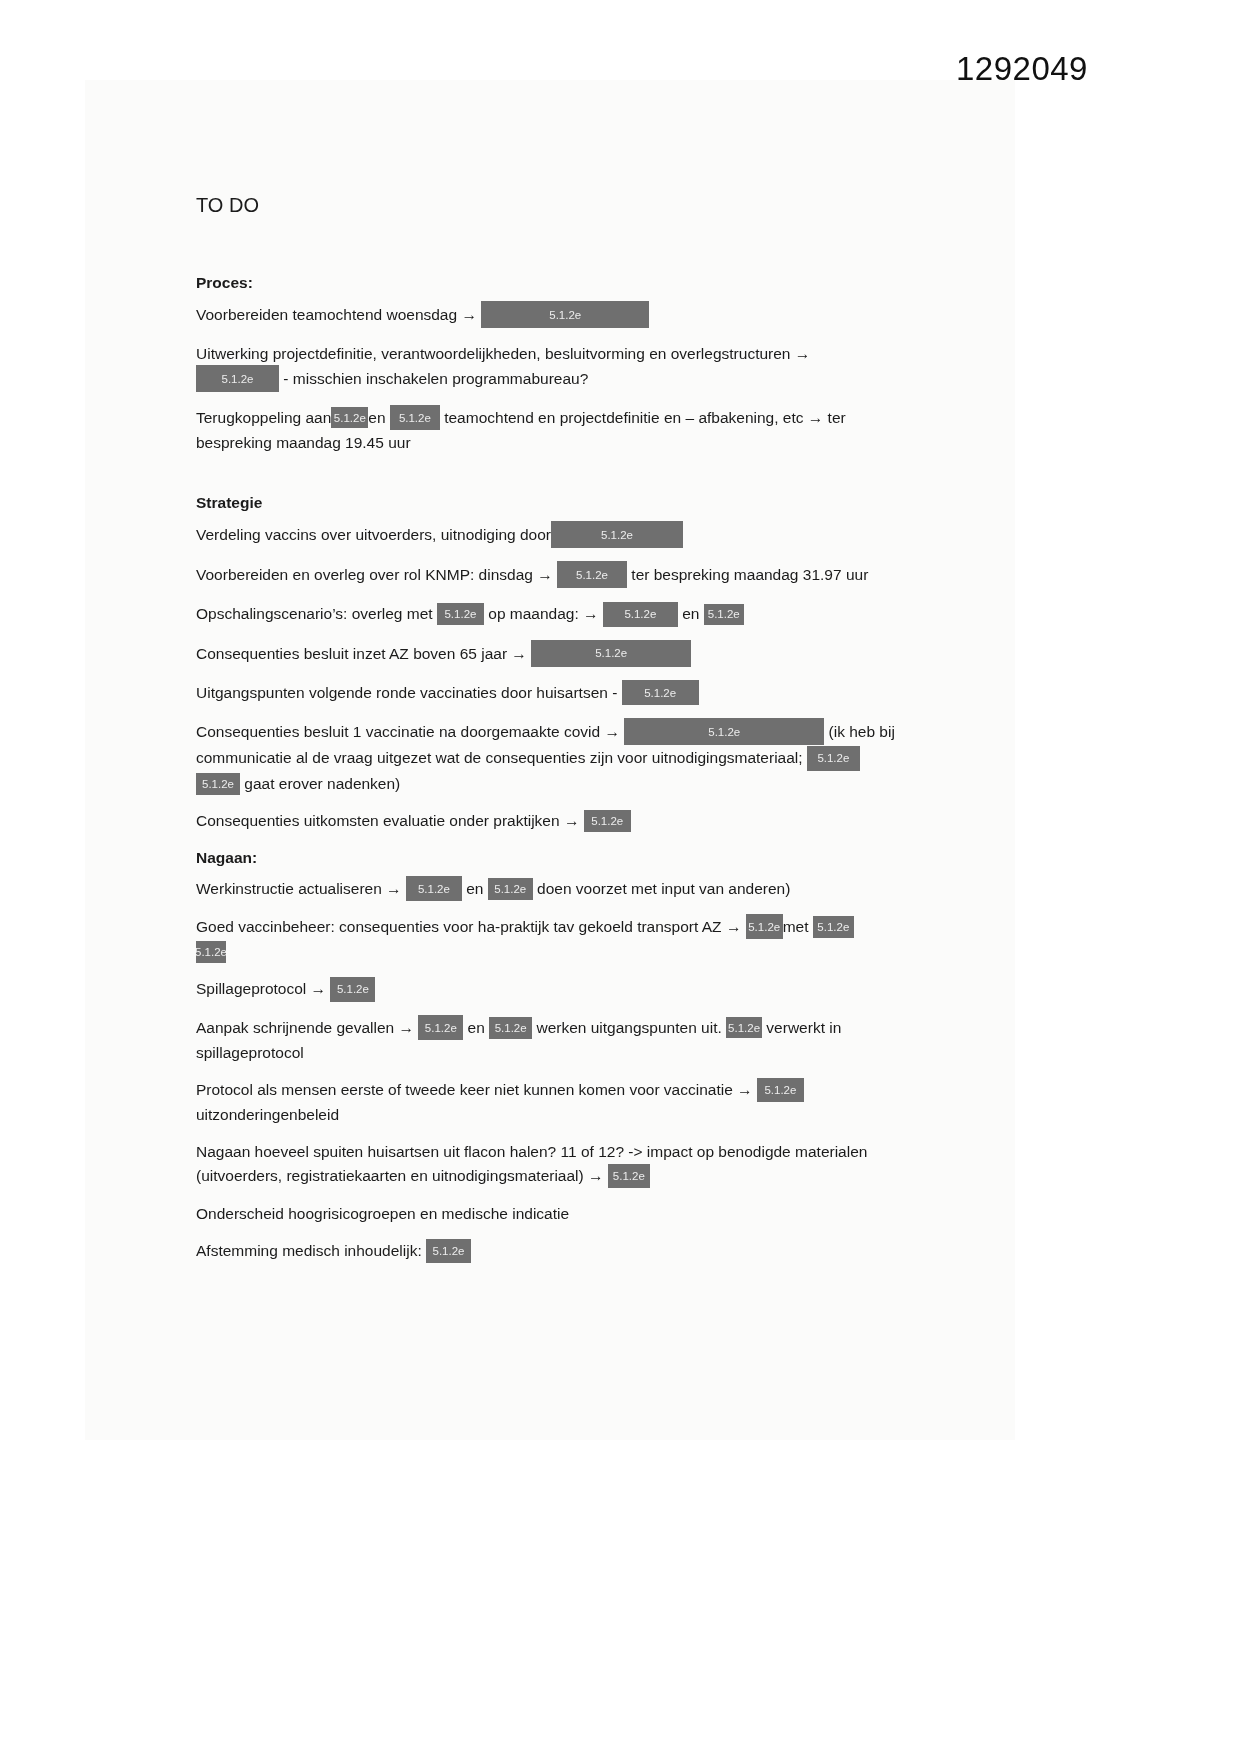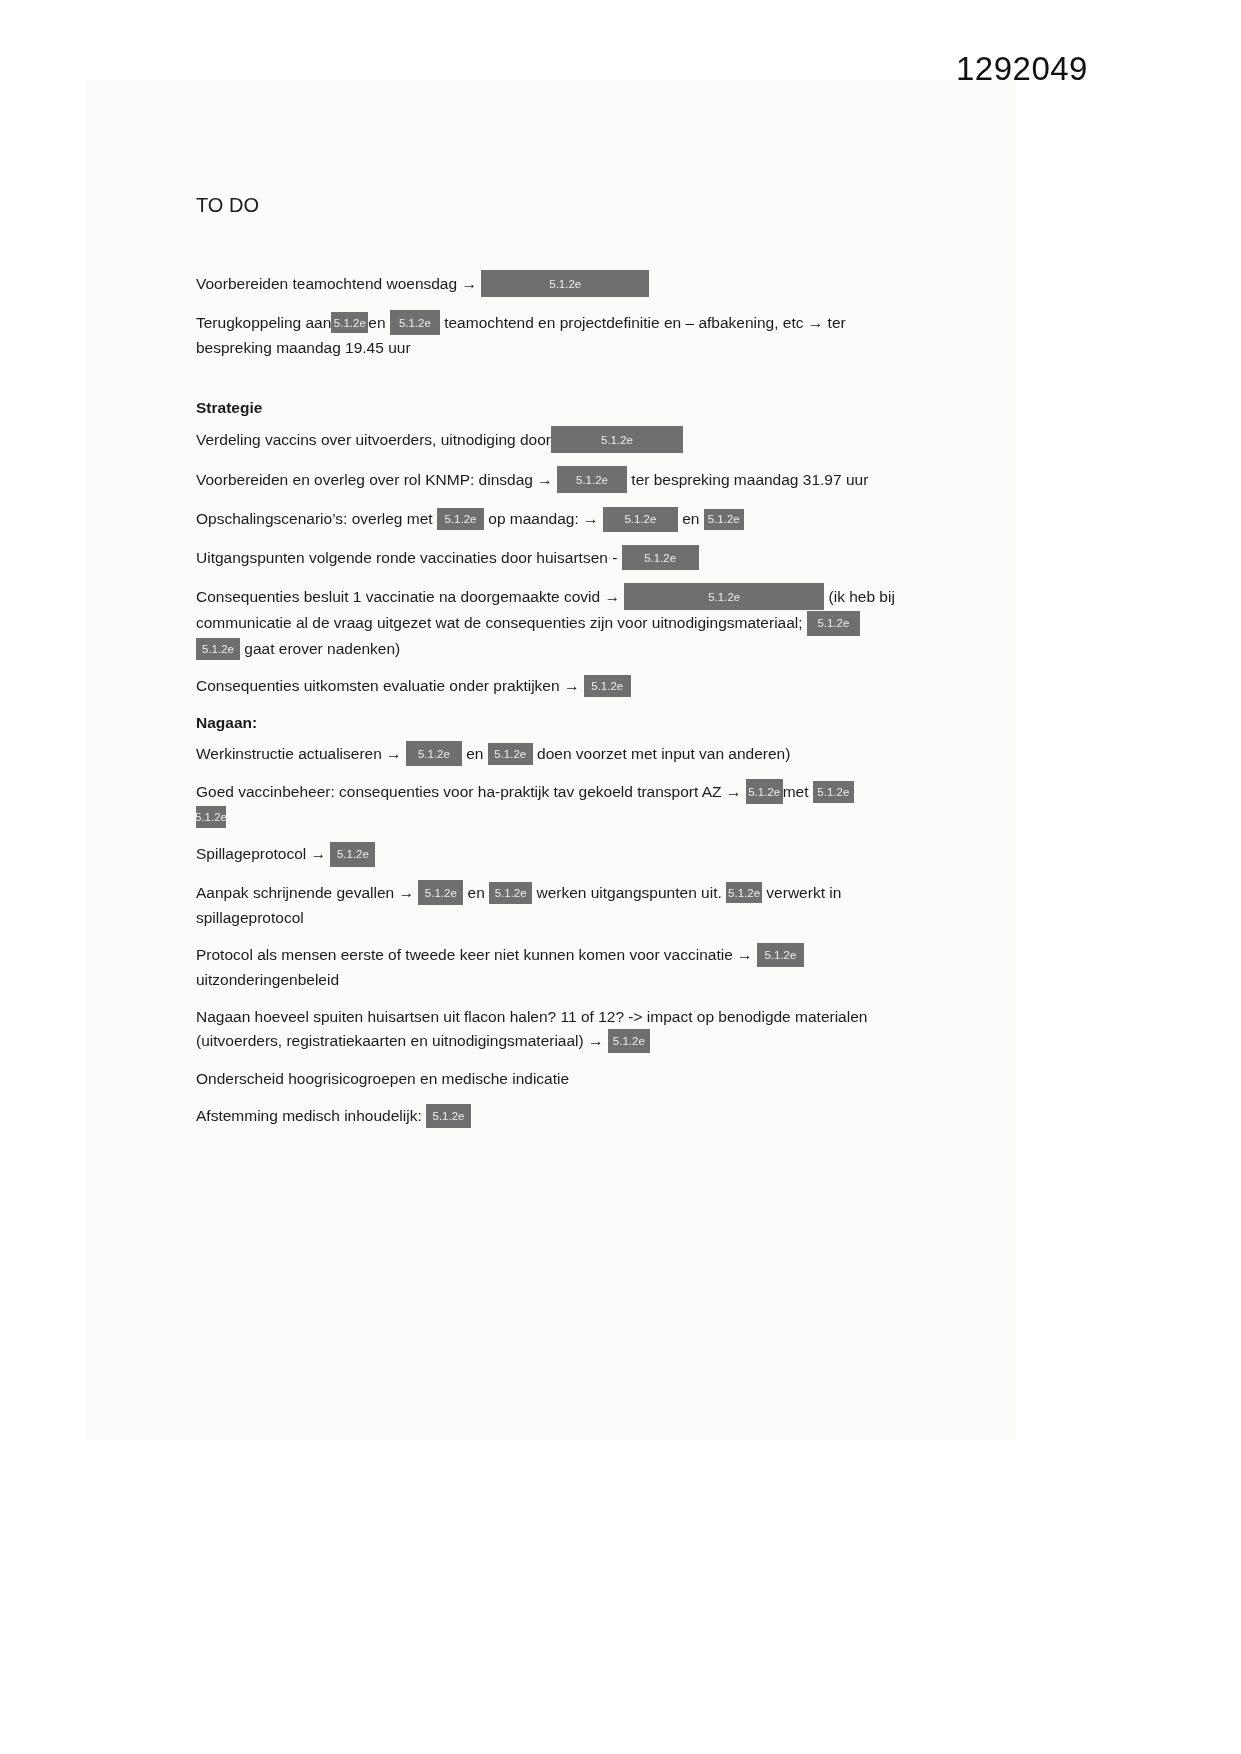--- a/index.html
+++ b/index.html
@@ -45,28 +45,31 @@
 <body>
 
 <div class="page"></div>
 
 <div class="doc-number">1292049</div>
 
 <div class="content">
   <div class="doc-title">TO DO</div>
   <div id="doc-body">
       <section>
+        <div class="heading">Proces:</div>
         <p class="para"><span>Voorbereiden teamochtend woensdag → </span><span class="redaction" style="width: 168px; height: 27px; background: rgb(111, 111, 111); color: rgb(237, 237, 237);">5.1.2e</span></p>
+        <p class="para"><span>Uitwerking projectdefinitie, verantwoordelijkheden, besluitvorming en overlegstructuren → </span><br><span class="redaction" style="width: 83px; height: 27px; background: rgb(111, 111, 111); color: rgb(237, 237, 237);">5.1.2e</span><span> - misschien inschakelen programmabureau?</span></p>
         <p class="para"><span>Terugkoppeling aan</span><span class="redaction" style="width: 37px; height: 21px; background: rgb(111, 111, 111); color: rgb(237, 237, 237);">5.1.2e</span><span>en </span><span class="redaction" style="width: 50px; height: 25px; background: rgb(111, 111, 111); color: rgb(237, 237, 237);">5.1.2e</span><span> teamochtend en projectdefinitie en – afbakening, etc → ter</span><br><span>bespreking maandag 19.45 uur</span></p>
       </section>
       <section>
         <div class="heading">Strategie</div>
         <p class="para"><span>Verdeling vaccins over uitvoerders, uitnodiging door</span><span class="redaction" style="width: 132px; height: 27px; background: rgb(111, 111, 111); color: rgb(237, 237, 237);">5.1.2e</span></p>
         <p class="para"><span>Voorbereiden en overleg over rol KNMP: dinsdag → </span><span class="redaction" style="width: 70px; height: 27px; background: rgb(111, 111, 111); color: rgb(237, 237, 237);">5.1.2e</span><span> ter bespreking maandag 31.97 uur</span></p>
         <p class="para"><span>Opschalingscenario’s: overleg met </span><span class="redaction" style="width: 47px; height: 22px; background: rgb(111, 111, 111); color: rgb(237, 237, 237);">5.1.2e</span><span> op maandag: → </span><span class="redaction" style="width: 75px; height: 25px; background: rgb(111, 111, 111); color: rgb(237, 237, 237);">5.1.2e</span><span> en </span><span class="redaction" style="width: 40px; height: 21px; background: rgb(111, 111, 111); color: rgb(237, 237, 237);">5.1.2e</span></p>
+        <p class="para"><span>Consequenties besluit inzet AZ boven 65 jaar → </span><span class="redaction" style="width: 160px; height: 27px; background: rgb(111, 111, 111); color: rgb(237, 237, 237);">5.1.2e</span></p>
         <p class="para"><span>Uitgangspunten volgende ronde vaccinaties door huisartsen - </span><span class="redaction" style="width: 77px; height: 25px; background: rgb(111, 111, 111); color: rgb(237, 237, 237);">5.1.2e</span></p>
         <p class="para"><span>Consequenties besluit 1 vaccinatie na doorgemaakte covid → </span><span class="redaction" style="width: 200px; height: 27px; background: rgb(111, 111, 111); color: rgb(237, 237, 237);">5.1.2e</span><span> (ik heb bij</span><br><span>communicatie al de vraag uitgezet wat de consequenties zijn voor uitnodigingsmateriaal; </span><span class="redaction" style="width: 53px; height: 25px; background: rgb(111, 111, 111); color: rgb(237, 237, 237);">5.1.2e</span><br><span class="redaction" style="width: 44px; height: 22px; background: rgb(111, 111, 111); color: rgb(237, 237, 237);">5.1.2e</span><span> gaat erover nadenken)</span></p>
         <p class="para"><span>Consequenties uitkomsten evaluatie onder praktijken → </span><span class="redaction" style="width: 47px; height: 22px; background: rgb(111, 111, 111); color: rgb(237, 237, 237);">5.1.2e</span></p>
       </section>
       <section>
         <div class="heading">Nagaan:</div>
         <p class="para"><span>Werkinstructie actualiseren → </span><span class="redaction" style="width: 56px; height: 25px; background: rgb(111, 111, 111); color: rgb(237, 237, 237);">5.1.2e</span><span> en </span><span class="redaction" style="width: 45px; height: 22px; background: rgb(111, 111, 111); color: rgb(237, 237, 237);">5.1.2e</span><span> doen voorzet met input van anderen)</span></p>
         <p class="para"><span>Goed vaccinbeheer: consequenties voor ha-praktijk tav gekoeld transport AZ → </span><span class="redaction" style="width: 37px; height: 25px; background: rgb(111, 111, 111); color: rgb(237, 237, 237);">5.1.2e</span><span>met </span><span class="redaction" style="width: 41px; height: 22px; background: rgb(111, 111, 111); color: rgb(237, 237, 237);">5.1.2e</span><br><span class="redaction" style="width: 30px; height: 22px; background: rgb(111, 111, 111); color: rgb(237, 237, 237);">5.1.2e</span></p>
         <p class="para"><span>Spillageprotocol → </span><span class="redaction" style="width: 45px; height: 25px; background: rgb(111, 111, 111); color: rgb(237, 237, 237);">5.1.2e</span></p>
         <p class="para"><span>Aanpak schrijnende gevallen → </span><span class="redaction" style="width: 45px; height: 25px; background: rgb(111, 111, 111); color: rgb(237, 237, 237);">5.1.2e</span><span> en </span><span class="redaction" style="width: 43px; height: 22px; background: rgb(111, 111, 111); color: rgb(237, 237, 237);">5.1.2e</span><span> werken uitgangspunten uit. </span><span class="redaction" style="width: 36px; height: 21px; background: rgb(111, 111, 111); color: rgb(237, 237, 237);">5.1.2e</span><span> verwerkt in</span><br><span>spillageprotocol</span></p>

